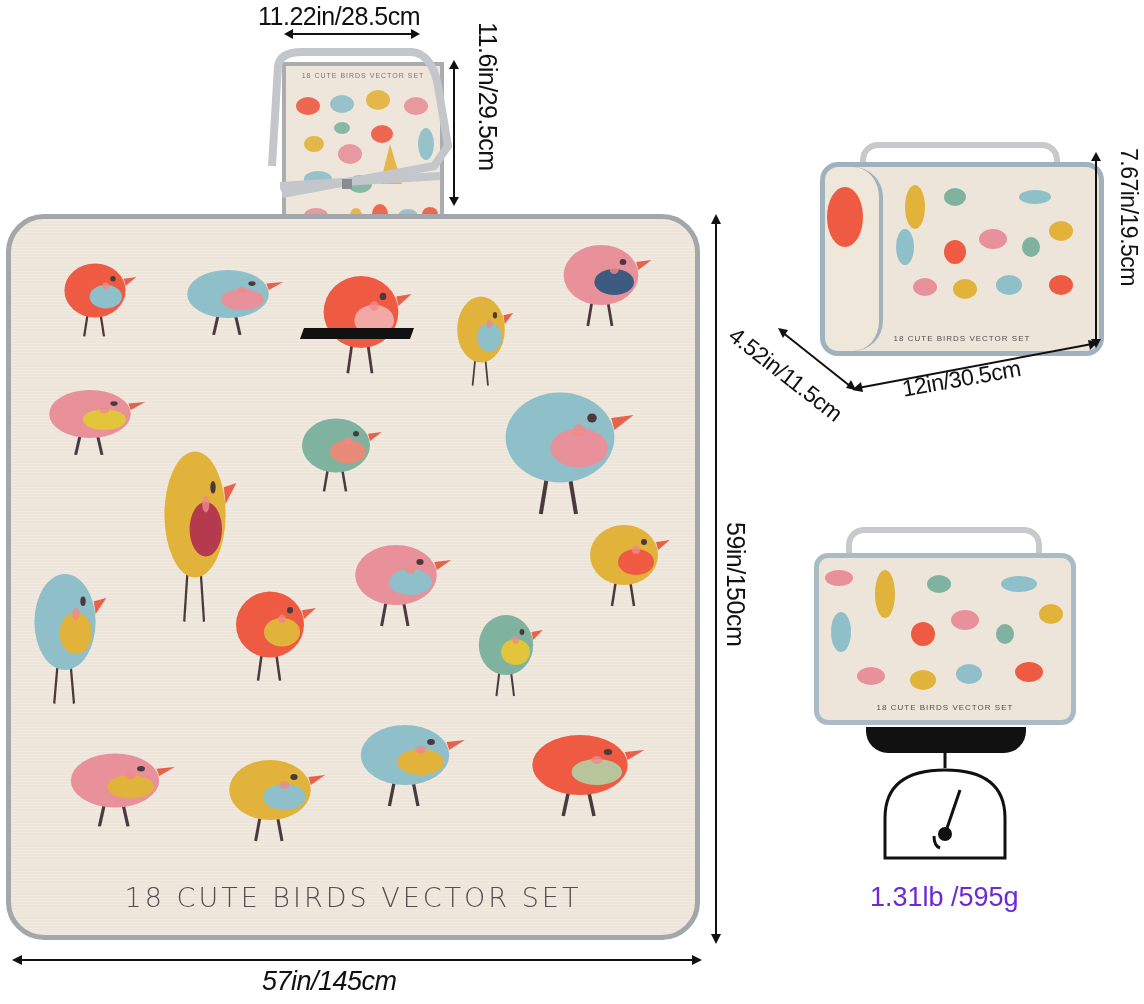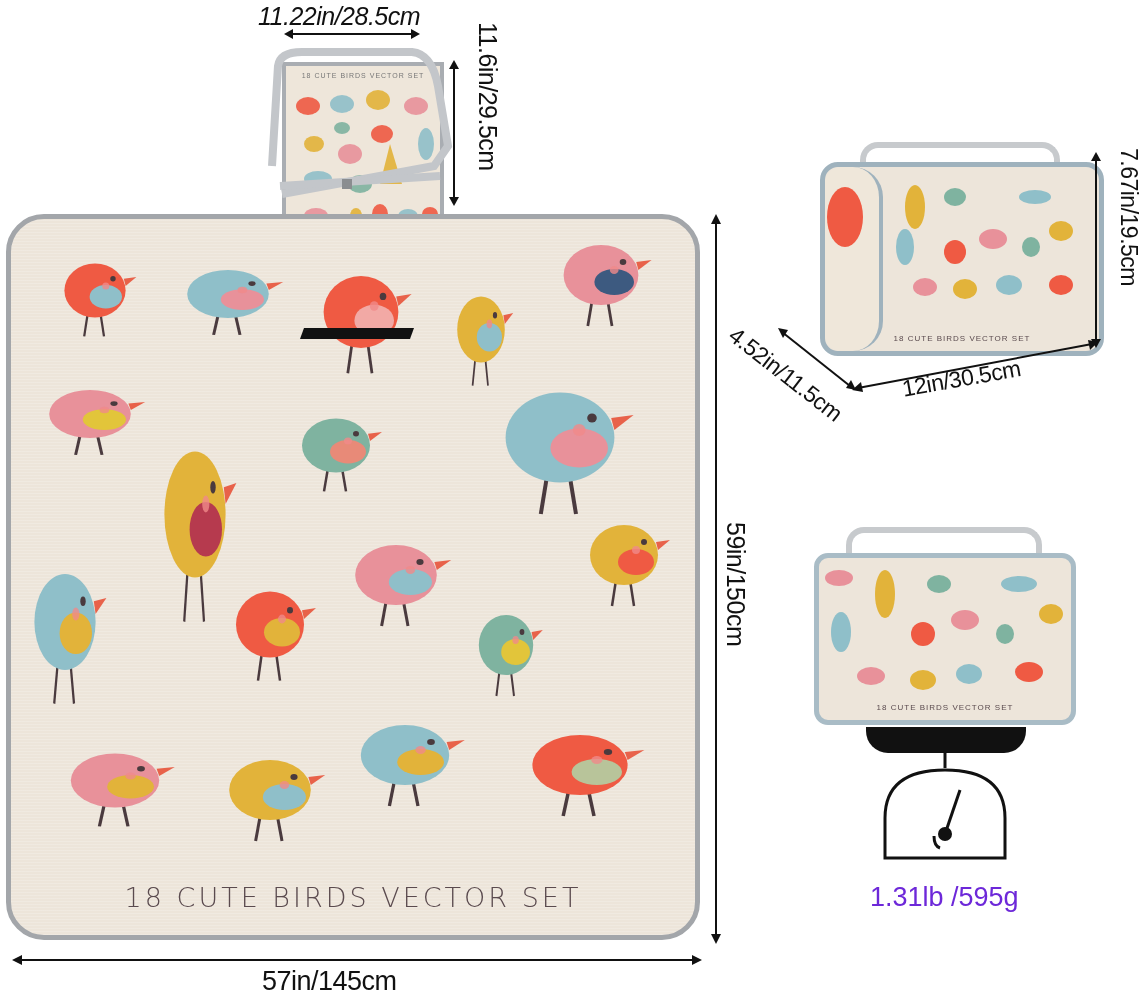--- a/index.html
+++ b/index.html
@@ -38,21 +38,21 @@
   .handle { position:absolute; border: 6px solid #c7cacd; border-bottom: none; border-radius: 18px 18px 0 0; }
 
   .scale-base { position:absolute; left: 866px; top: 727px; width: 160px; height: 26px; background:#111; border-radius: 0 0 22px 22px; }
   .weight { position:absolute; left: 870px; top: 882px; font-size: 27px; color:#6d28d9; }
 
   .bird { position:absolute; }
 </style>
 </head>
 <body>
 
-<div class="dim-label" style="left:258px; top:2px;font-style:italic;">11.22in/28.5cm</div>
+<div class="dim-label" style="left:258px; top:2px;">11.22in/28.5cm</div>
 <svg class="abs" style="left:284px; top:26px;" width="136" height="16">
   <line x1="6" y1="8" x2="130" y2="8" stroke="#111" stroke-width="2"></line>
   <polygon points="0,8 9,3 9,13" fill="#111"></polygon>
     <polygon points="136,8 127,3 127,13" fill="#111"></polygon>
 </svg>
 
 <div class="bag-top">
   <div class="mini-text">18 CUTE BIRDS VECTOR SET</div>
   <svg class="abs" style="left:4px; top:18px;" width="148" height="140">
     <g opacity="0.9">
@@ -263,21 +263,21 @@
   <line x1="8" y1="6" x2="8" y2="724" stroke="#111" stroke-width="2"></line>
   <polygon points="8,0 3,10 13,10" fill="#111"></polygon>
     <polygon points="8,730 3,720 13,720" fill="#111"></polygon>
 </svg>
 
 <svg class="abs" style="left:12px; top:952px;" width="690" height="16">
   <line x1="6" y1="8" x2="684" y2="8" stroke="#111" stroke-width="2"></line>
   <polygon points="0,8 10,3 10,13" fill="#111"></polygon>
     <polygon points="690,8 680,3 680,13" fill="#111"></polygon>
 </svg>
-<div class="dim-label" style="left:262px; top:966px; font-size:27px;">57in/145cm</div>
+<div class="dim-label" style="left:262px; top:966px; font-size:27px;font-style:italic;">57in/145cm</div>
 
 <div class="handle" style="left:860px; top:142px; width:200px; height:30px;"></div>
 <div class="roll">
   <div class="end"></div>
   <svg class="abs" style="left:0; top:10px;" width="280" height="170">
     <ellipse cx="20" cy="40" rx="18" ry="30" fill="#ef5a43"></ellipse>
     <ellipse cx="90" cy="30" rx="10" ry="22" fill="#e2b33a"></ellipse>
     <ellipse cx="130" cy="20" rx="11" ry="9" fill="#7fb3a0"></ellipse>
     <ellipse cx="210" cy="20" rx="16" ry="7" fill="#8fbfc9"></ellipse>
     <ellipse cx="80" cy="70" rx="9" ry="18" fill="#8fbfc9"></ellipse>

